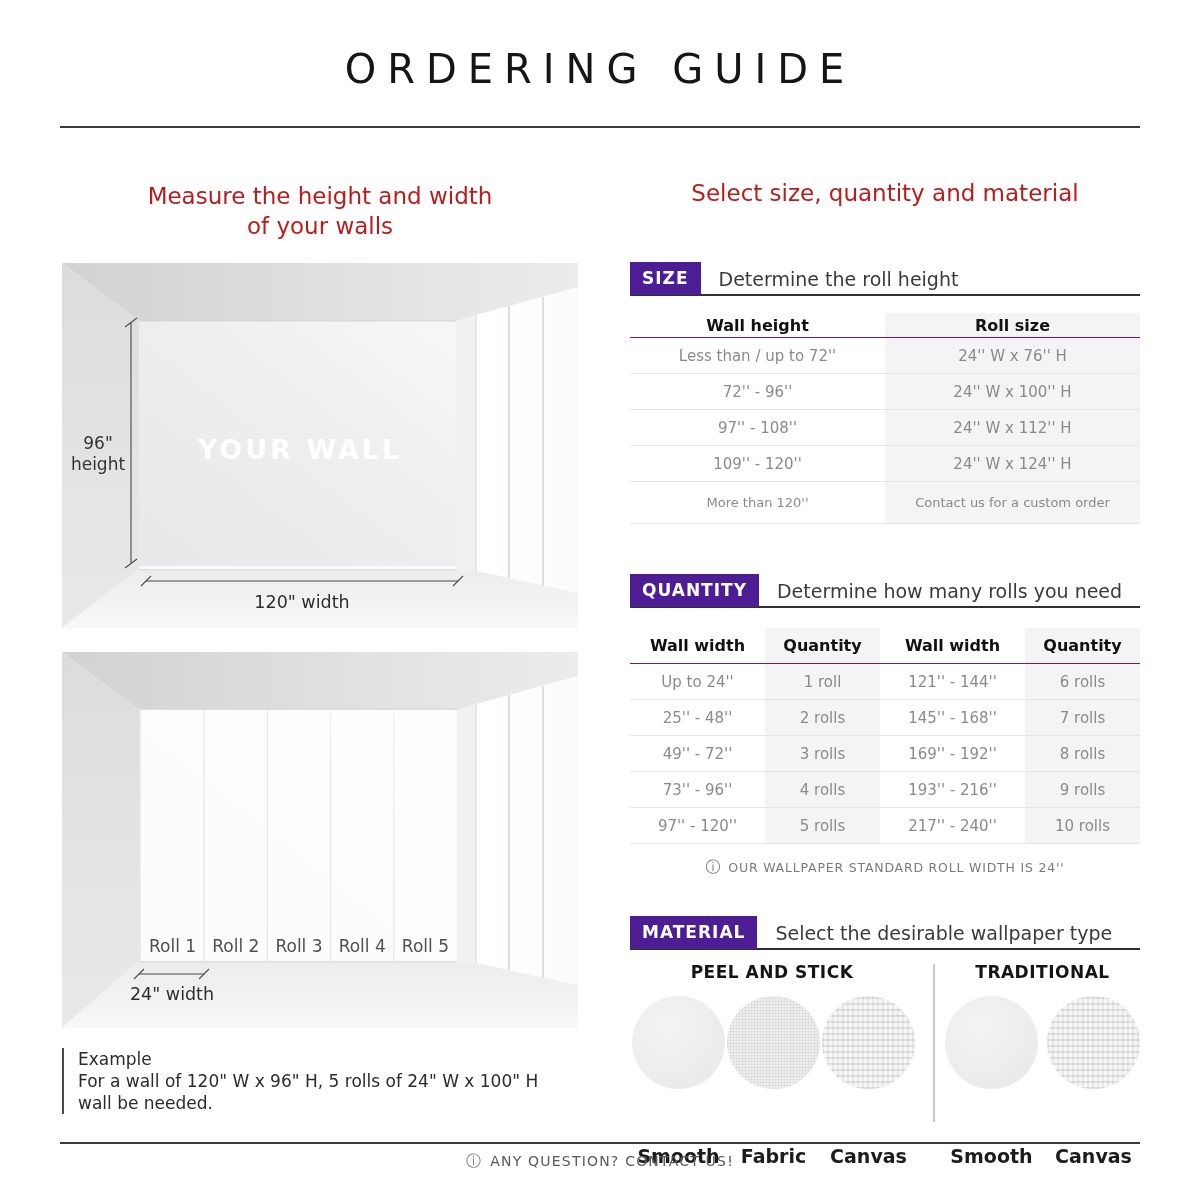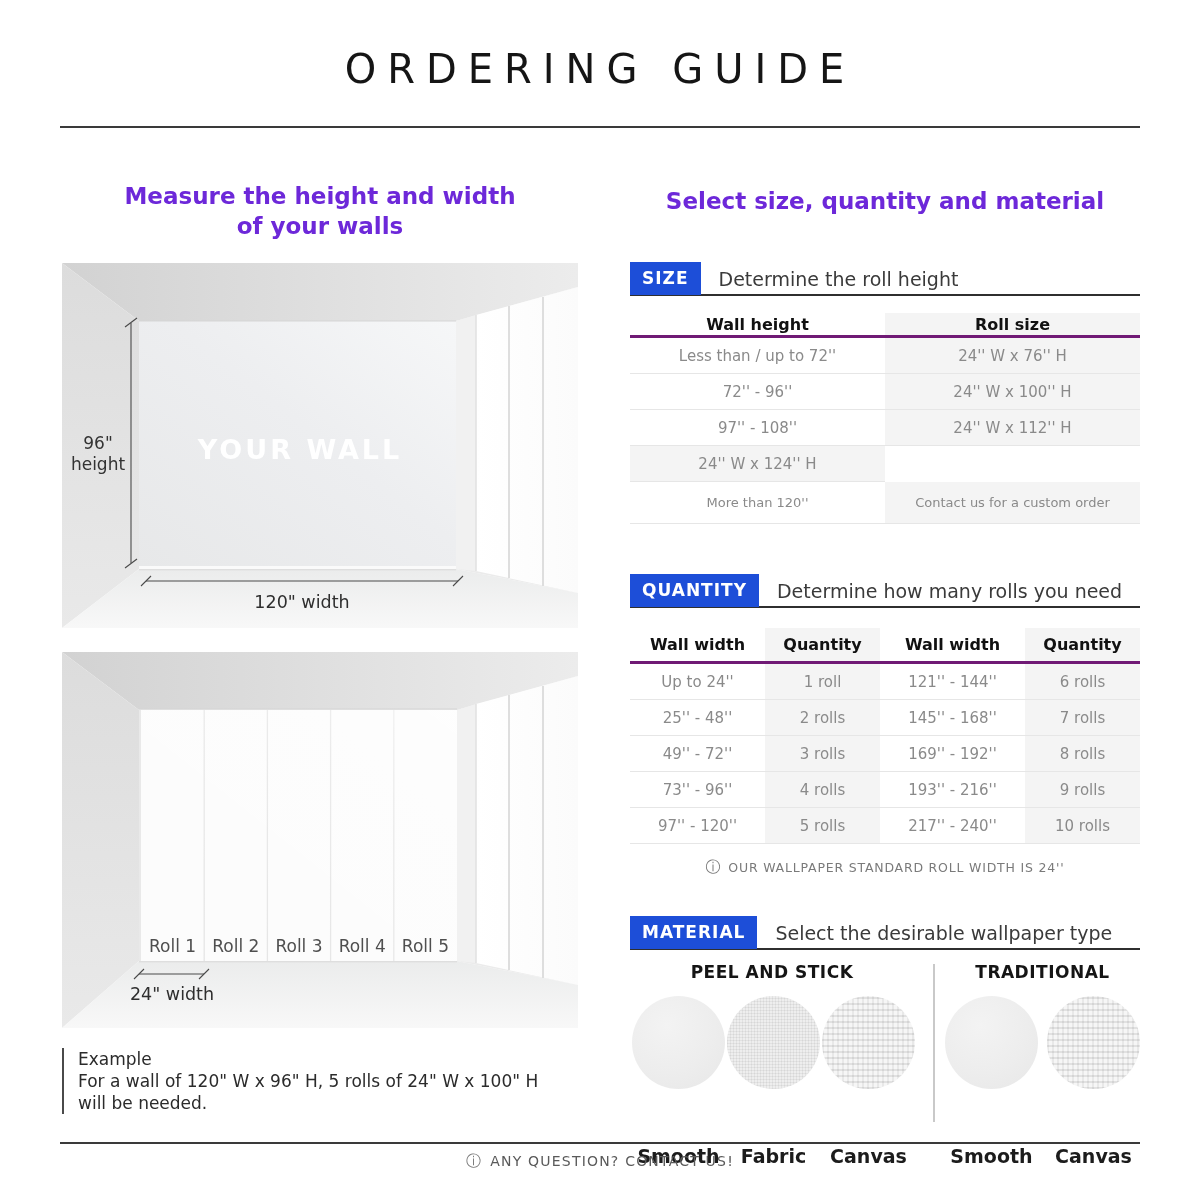--- a/index.html
+++ b/index.html
@@ -9,50 +9,50 @@
 
   
   .main-title { position:absolute; top:46px; left:0; width:1200px; text-align:center;
                 font-size:40px; font-weight:500; letter-spacing:11px; color:#151515; }
   .title-rule { position:absolute; top:126px; left:60px; width:1080px; height:2px; background:#3a3a3a; }
 
   
   .left-col  { position:absolute; left:62px;  top:170px; width:516px; }
   .right-col { position:absolute; left:630px; top:170px; width:510px; }
 
-  .col-heading { text-align:center; font-size:23px; line-height:30px; color:#6d28d9; font-weight:700; }
+  .col-heading { text-align:center; font-size:23px; line-height:30px; color:#b91c1c; font-weight:400; }
   .left-col .col-heading { margin-top:11px; }
-  .right-col .col-heading { margin-top:16px; }
+  .right-col .col-heading { margin-top:8px; }
 
   
   .room { position:absolute; left:0; display:block; }
   .room1 { top:93px; }
   .room2 { top:482px; }
   svg text { font-family:"DejaVu Sans","Liberation Sans",sans-serif; }
 
   
   .example { position:absolute; top:878px; left:0; border-left:2px solid #4a4a4a;
              padding-left:14px; font-size:17px; line-height:22px; color:#2b2b2b; }
 
   
   .section { position:absolute; left:0; width:510px; }
   .sec-size { top:93px; } .sec-qty { top:405px; } .sec-mat { top:747px; }
 
   .sec-header { display:flex; align-items:center; border-bottom:2px solid #2f2f2f; height:33px; }
-  .badge { background:#1d4ed8; color:#ffffff; font-size:17px; font-weight:700;
+  .badge { background:#4c1d95; color:#ffffff; font-size:17px; font-weight:700;
            letter-spacing:1px; padding:5px 12px 6px 12px; height:33px; display:flex; align-items:center; }
   .sec-subtitle { font-size:19px; color:#3a3a3a; margin-left:18px; }
 
   .table { margin-top:17px; }
   .tr { display:grid; }
   .size-table .tr { grid-template-columns:255px 255px; }
   .qty-table  .tr { grid-template-columns:135px 115px 145px 115px; }
   .td { display:flex; align-items:center; justify-content:center; text-align:center;
         height:36px; border-bottom:1px solid #e6e6e6; font-size:15px; color:#8a8a8a; }
-  .th .td { height:25px; font-size:16px; font-weight:700; color:#111111; border-bottom:3px solid #701a75; }
+  .th .td { height:25px; font-size:16px; font-weight:700; color:#111111; border-bottom:1px solid #701a75; }
   .shaded { background:#f4f4f4; }
   .td.tall { height:42px; font-size:13px; line-height:16px; padding:0 30px; }
   .qty-table { margin-top:20px; }
   .qty-table .td { height:36px; }
 
   .note { margin-top:16px; text-align:center; font-size:12.5px; letter-spacing:0.8px;
           color:#7a7a7a; display:flex; align-items:center; justify-content:center; gap:7px; }
   .info-glyph { font-size:15px; line-height:1; color:#7a7a7a; font-style:normal; }
 
   
@@ -203,21 +203,21 @@
         <line x1="77" y1="322" x2="142" y2="322"></line>
         <line x1="72" y1="327" x2="82" y2="317"></line>
         <line x1="137" y1="327" x2="147" y2="317"></line>
       </g>
       <text x="110" y="348" text-anchor="middle" font-size="17.5" fill="#2e2e2e">24" width</text>
     </svg>
 
     <div class="example">
       <div>Example</div>
       <div>For a wall of 120" W x 96" H, 5 rolls of 24" W x 100" H</div>
-      <div>will be needed.</div>
+      <div>wall be needed.</div>
     </div>
   </div>
 
   <div class="right-col">
     <div class="col-heading">Select size, quantity and material</div>
 
     <div class="section sec-size">
       <div class="sec-header">
         <span class="badge">SIZE</span>
         <span class="sec-subtitle">Determine the roll height</span>
@@ -233,20 +233,21 @@
         </div>
         <div class="tr">
           <div class="td">72'' - 96''</div>
           <div class="td shaded">24'' W x 100'' H</div>
         </div>
         <div class="tr">
           <div class="td">97'' - 108''</div>
           <div class="td shaded">24'' W x 112'' H</div>
         </div>
         <div class="tr">
+          <div class="td">109'' - 120''</div>
           <div class="td shaded">24'' W x 124'' H</div>
         </div>
         <div class="tr">
           <div class="td tall">More than 120''</div>
           <div class="td tall shaded">Contact us for a custom order</div>
         </div>
       </div>
     </div>
 
     <div class="section sec-qty">

